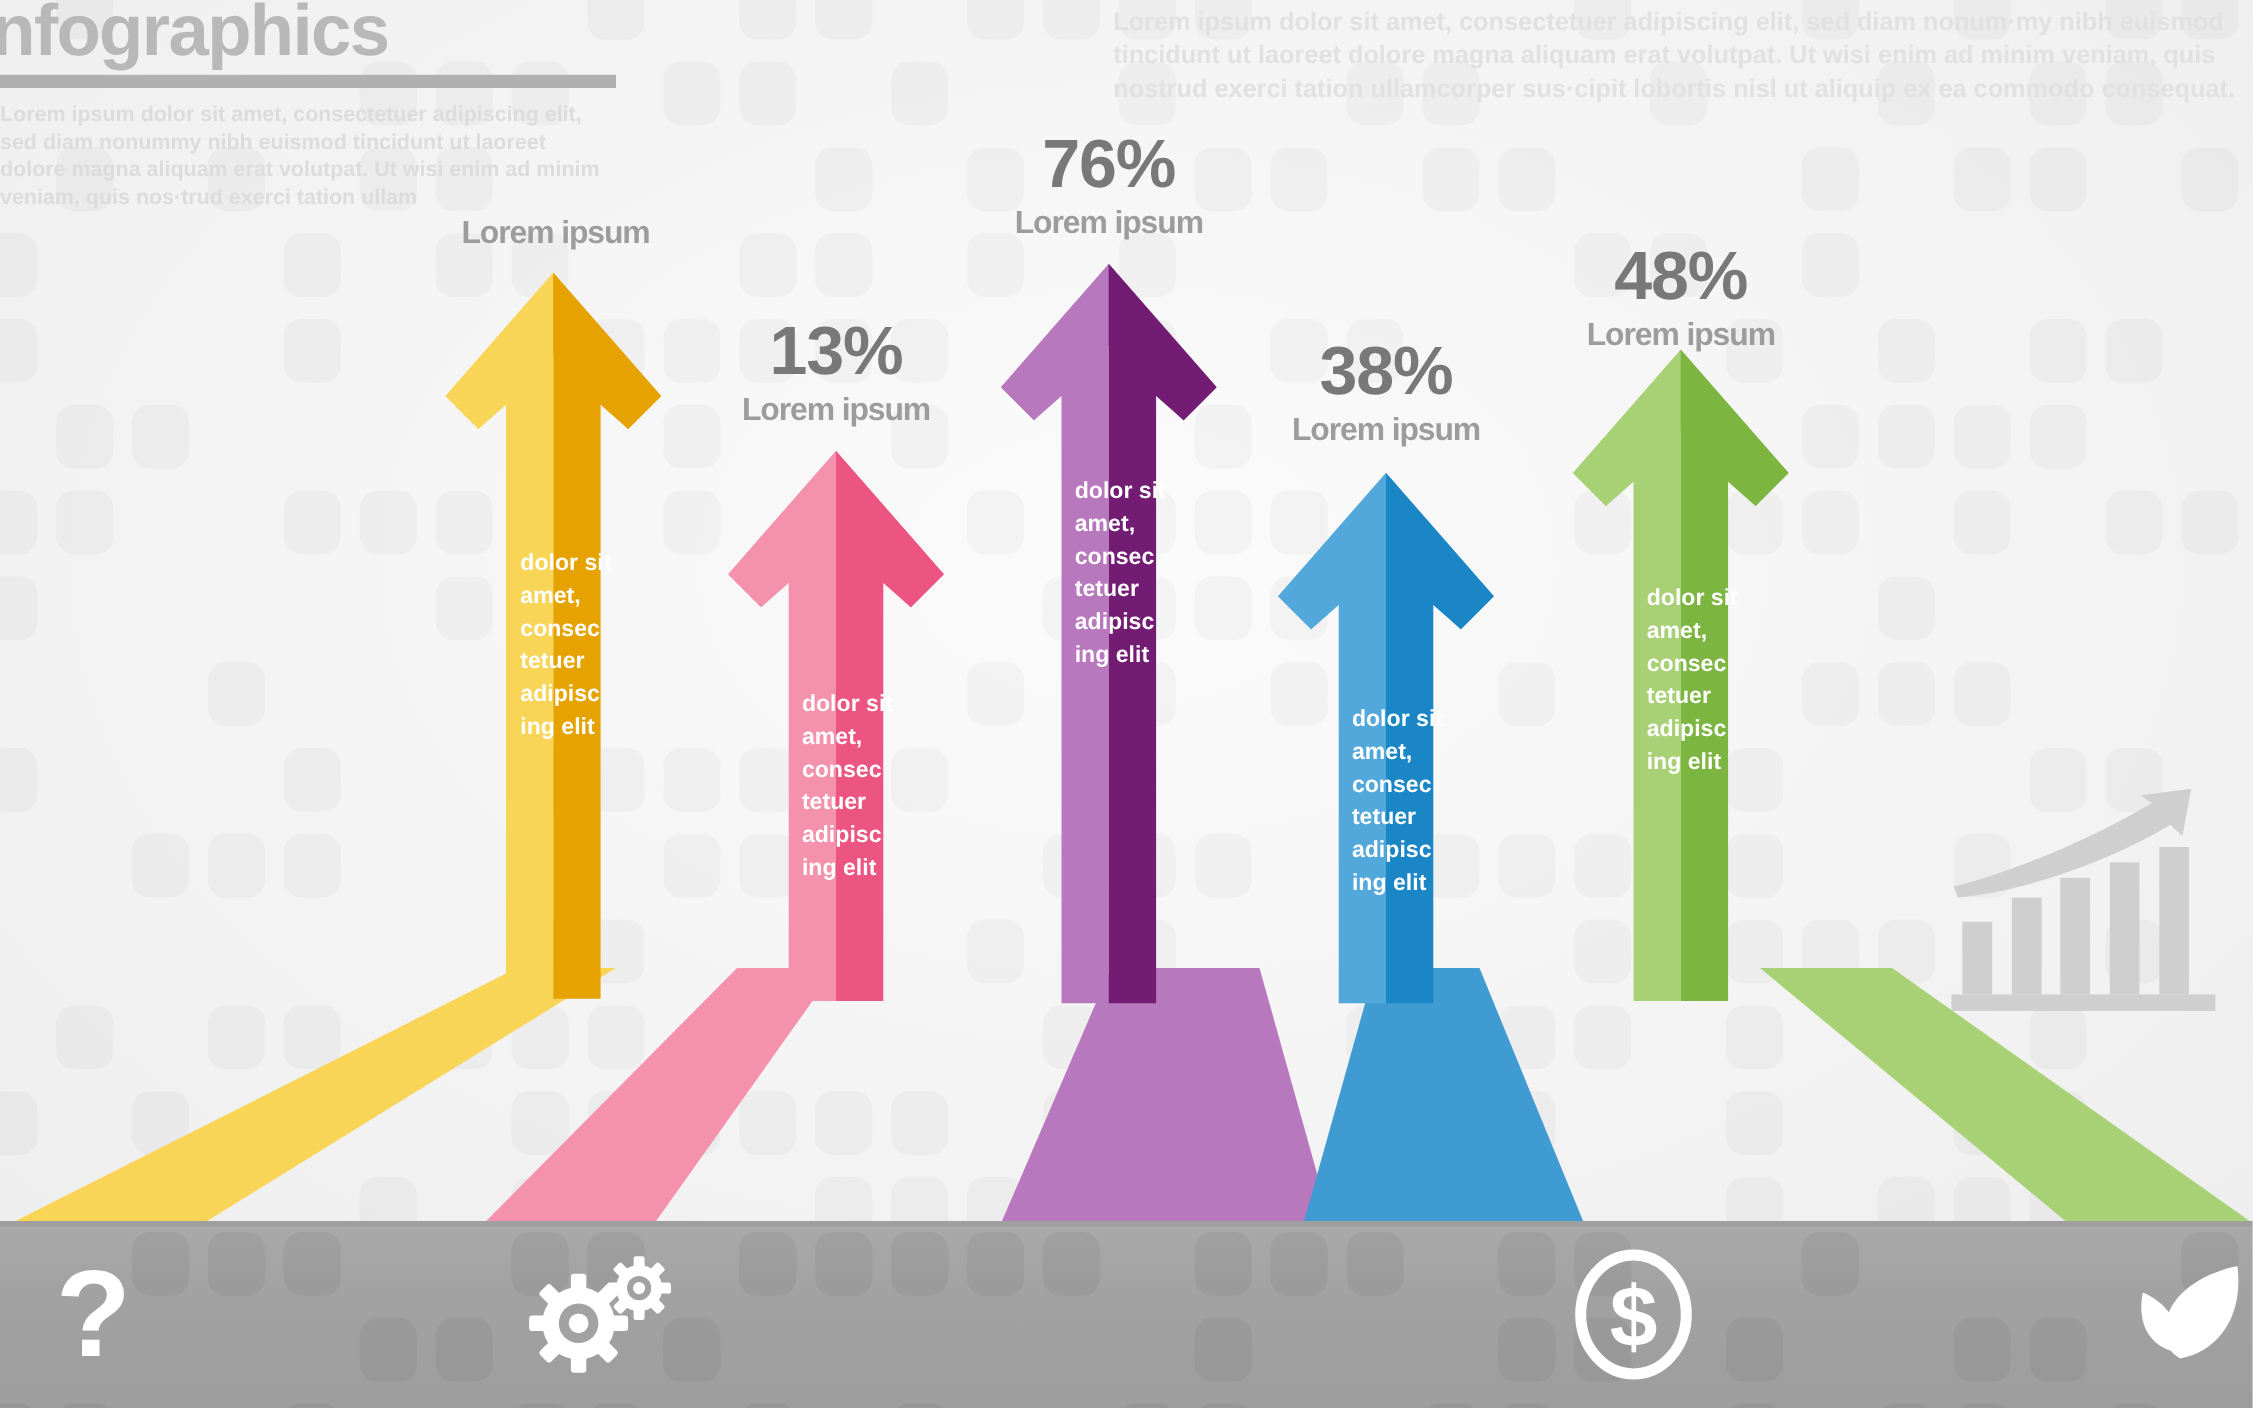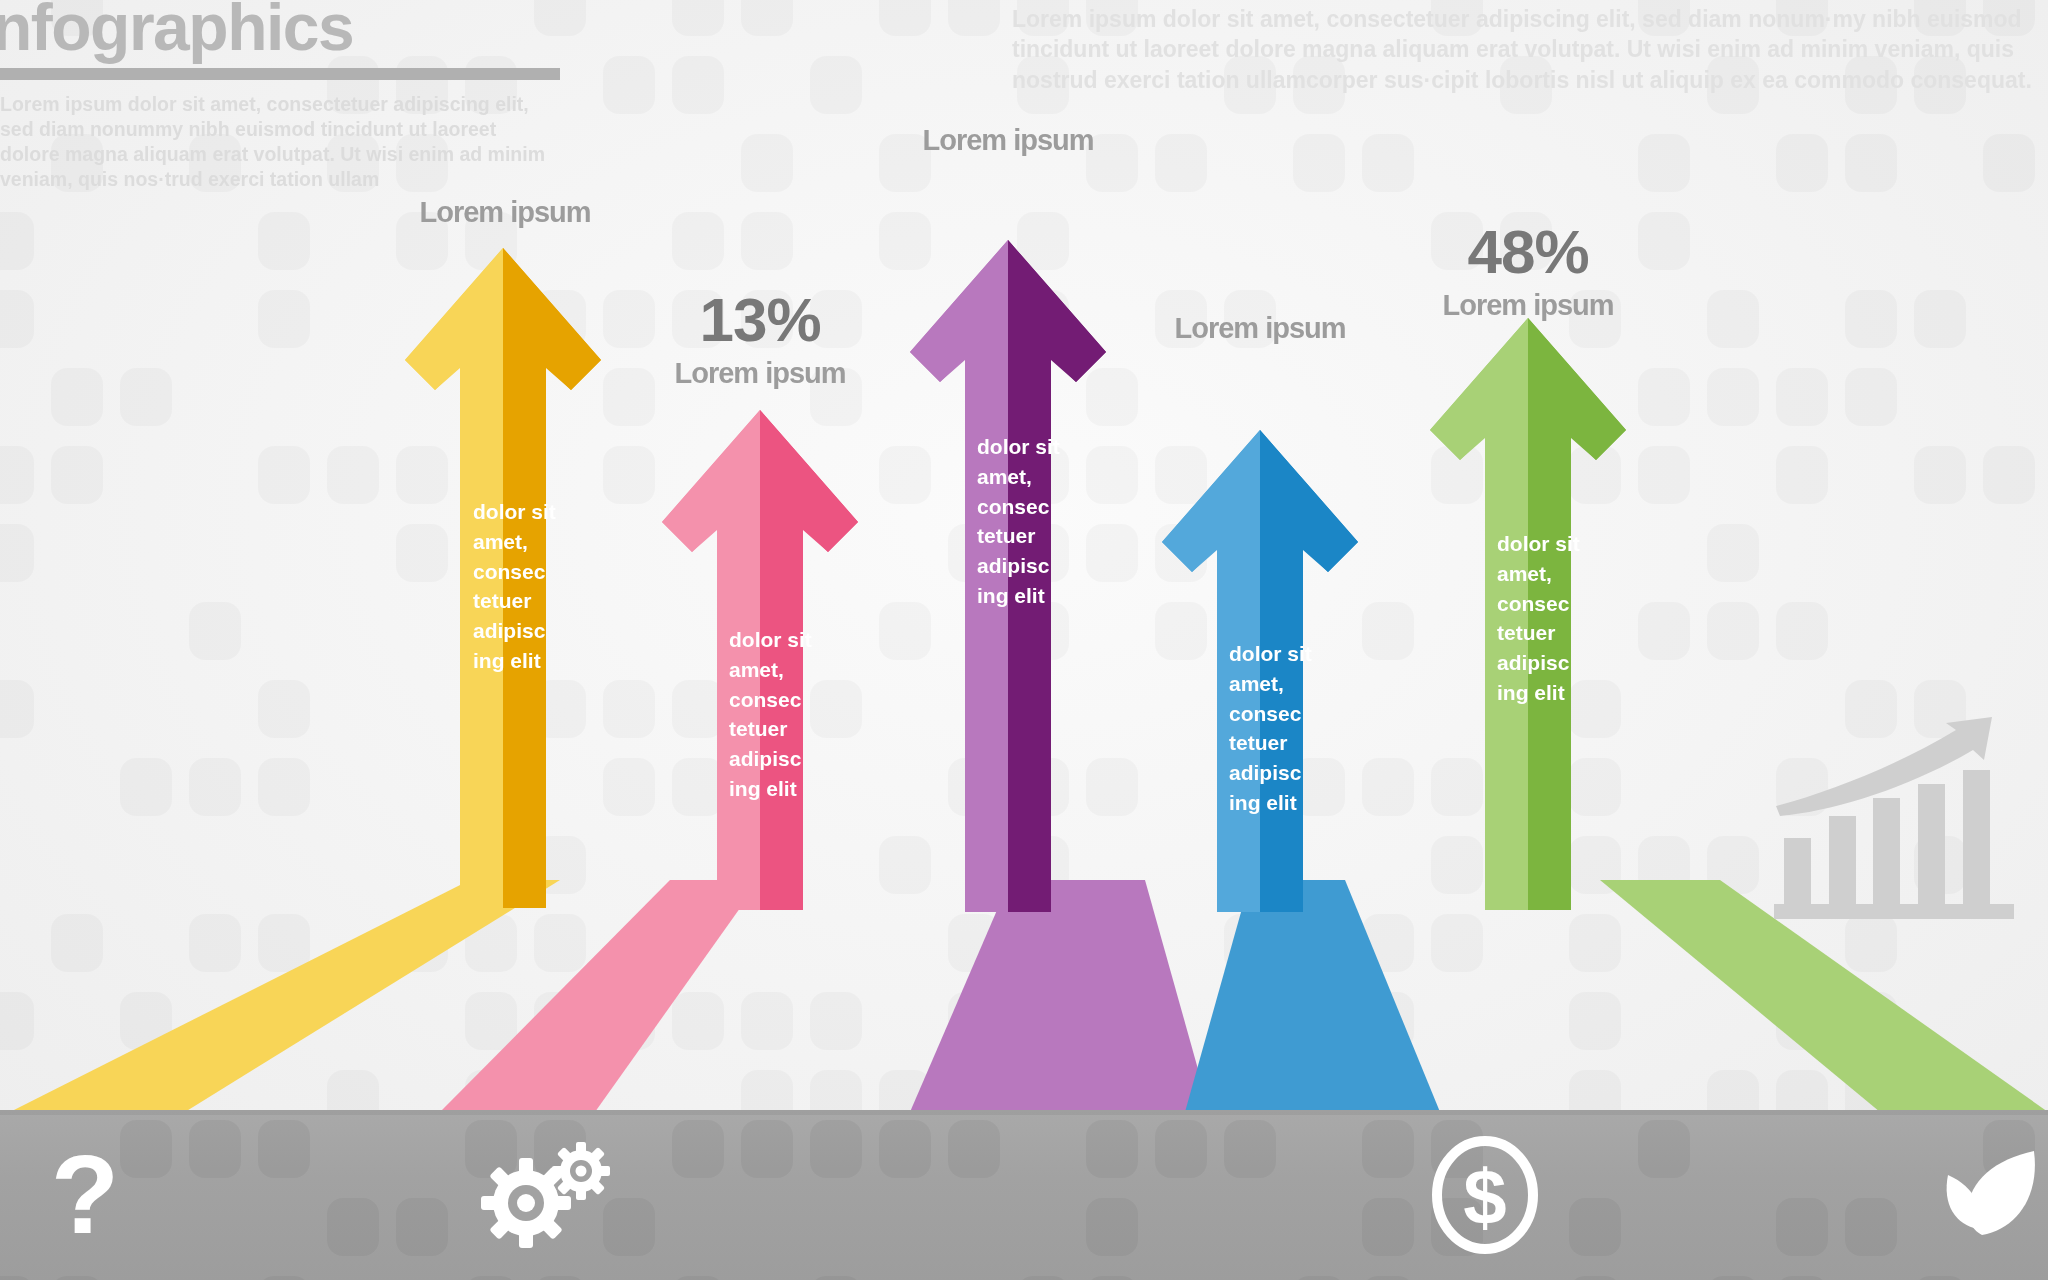--- a/index.html
+++ b/index.html
@@ -396,33 +396,35 @@
 
   <div class="arrow" id="arw-purple" style="left:910px; top:240px; width:230px; height:672px;">
     <svg width="230" height="672" viewBox="0 0 230 672">
       <polygon points="98,0 0,112 30,142 98,74" fill="#B878BE"></polygon>
       <polygon points="98,74 98,672 55,672 55,120 30,142 0,112 98,0" fill="#B878BE"></polygon>
       <polygon points="98,0 196,112 166,142 98,74" fill="#731C74"></polygon>
       <polygon points="98,0 196,112 166,142 141,120 141,672 98,672" fill="#731C74"></polygon>
     </svg>
   </div>
   <div class="pct" style="left:888px; top:118px; width:240px;">
+    <span class="num">76%</span>
     <span class="cap">Lorem ipsum</span>
   </div>
   <div class="shafttext" style="left:977px; top:432px;">dolor sit amet, consec tetuer adipisc ing elit</div>
 
   <div class="arrow" id="arw-blue" style="left:1162px; top:430px; width:230px; height:482px;">
     <svg width="230" height="482" viewBox="0 0 230 482">
       <polygon points="98,0 0,112 30,142 98,74" fill="#53A8DB"></polygon>
       <polygon points="98,74 98,482 55,482 55,120 30,142 0,112 98,0" fill="#53A8DB"></polygon>
       <polygon points="98,0 196,112 166,142 98,74" fill="#1B86C6"></polygon>
       <polygon points="98,0 196,112 166,142 141,120 141,482 98,482" fill="#1B86C6"></polygon>
     </svg>
   </div>
   <div class="pct" style="left:1140px; top:306px; width:240px;">
+    <span class="num">38%</span>
     <span class="cap">Lorem ipsum</span>
   </div>
   <div class="shafttext" style="left:1229px; top:639px;">dolor sit amet, consec tetuer adipisc ing elit</div>
 
   <div class="arrow" id="arw-green" style="left:1430px; top:318px; width:230px; height:592px;">
     <svg width="230" height="592" viewBox="0 0 230 592">
       <polygon points="98,0 0,112 30,142 98,74" fill="#A8D176"></polygon>
       <polygon points="98,74 98,592 55,592 55,120 30,142 0,112 98,0" fill="#A8D176"></polygon>
       <polygon points="98,0 196,112 166,142 98,74" fill="#7CB53F"></polygon>
       <polygon points="98,0 196,112 166,142 141,120 141,592 98,592" fill="#7CB53F"></polygon>

